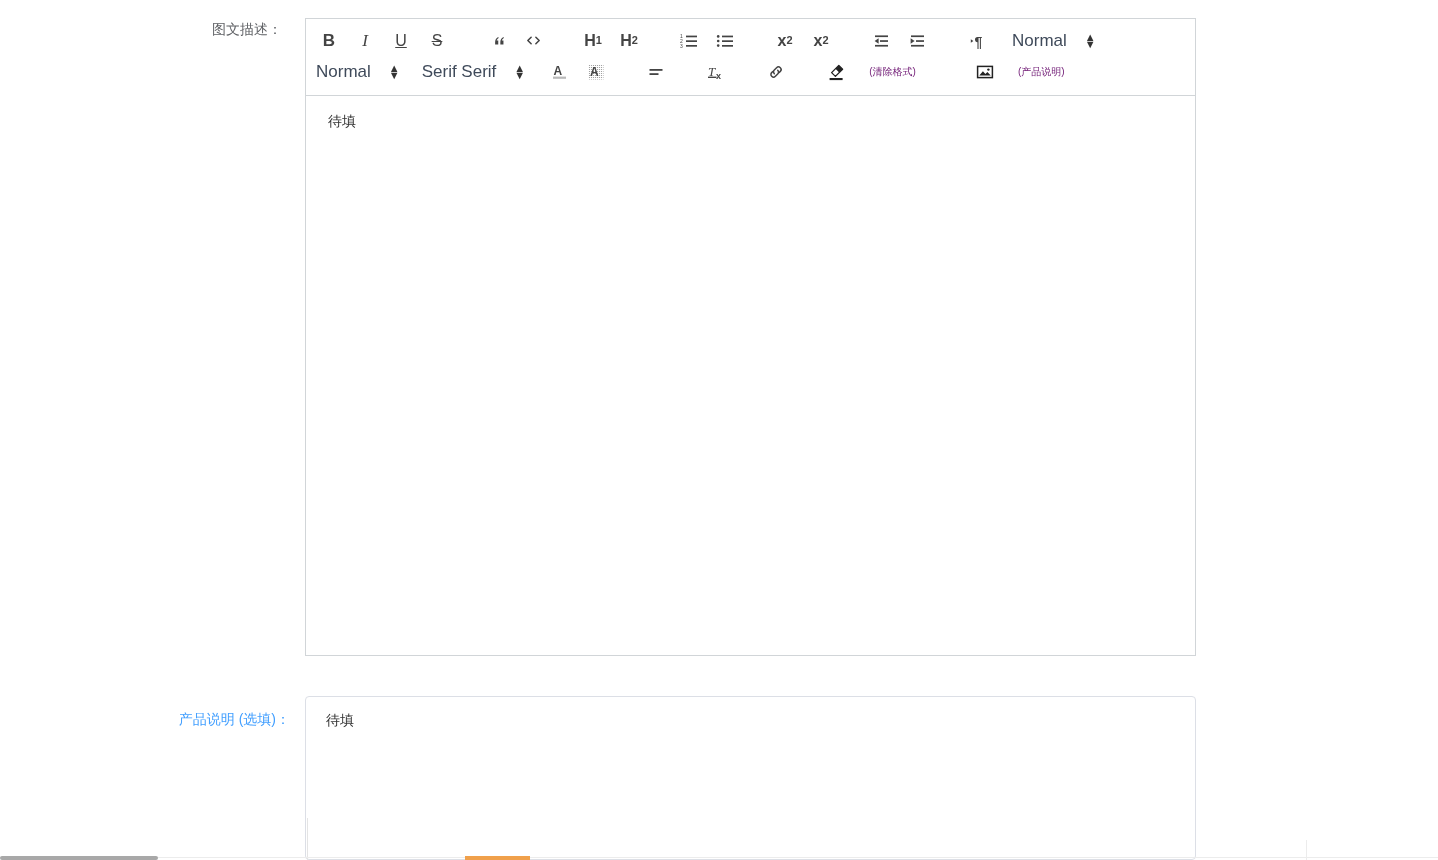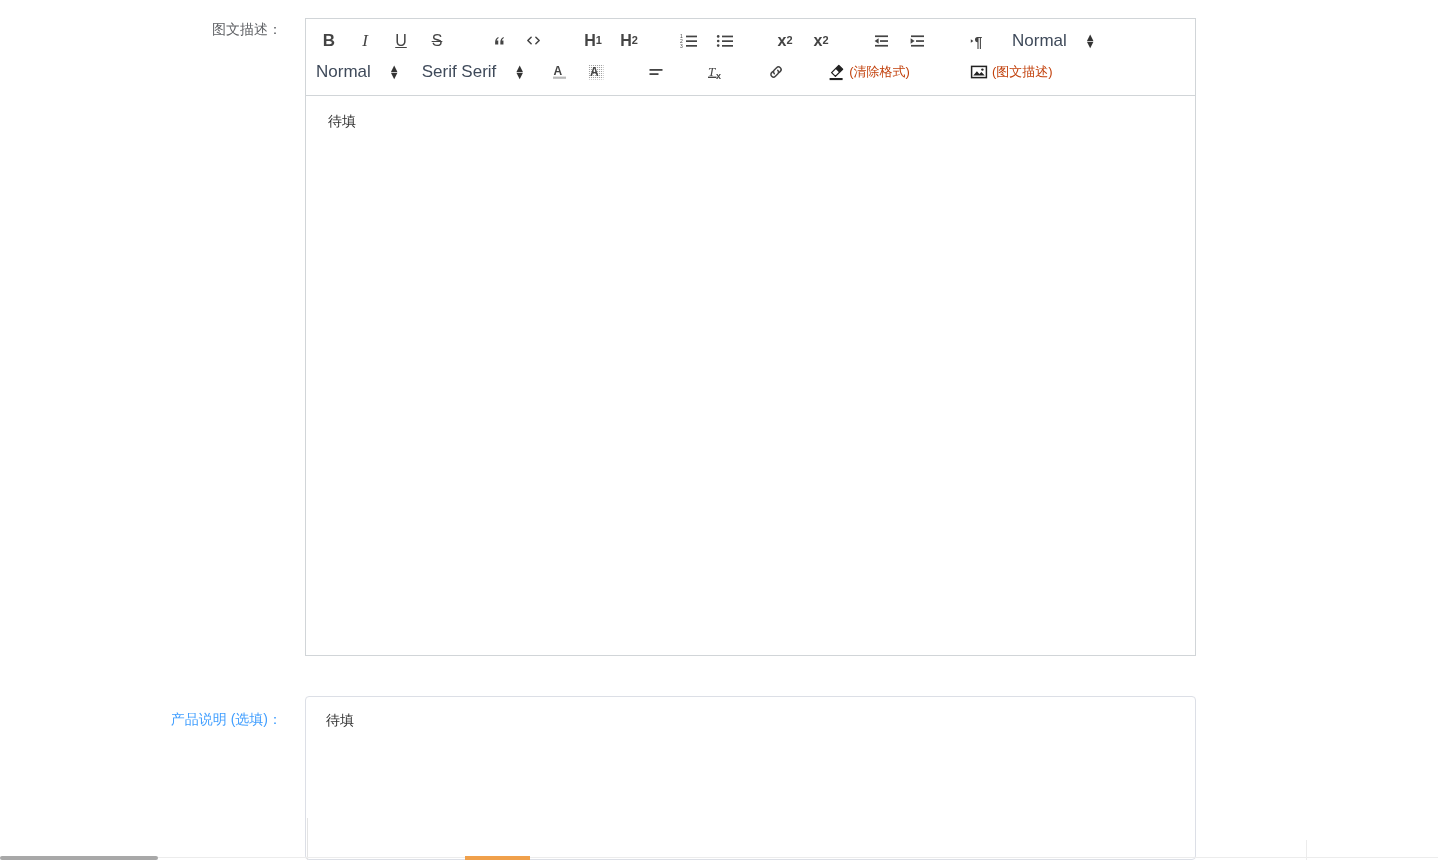--- a/index.html
+++ b/index.html
@@ -101,38 +101,38 @@
     flex-direction: column;
     align-items: center;
     justify-content: center;
     margin-left: 18px;
     color: #333;
     line-height: 0.62;
   }
   .tb-picker .pk-arrow span { font-size: 11px; display: block; }
 
   .tb-hint {
-    font-size: 13px;
-    color: #c2410c;
-    margin-left: 0;
+    font-size: 10px;
+    color: #701a75;
+    margin-left: 20px;
     white-space: nowrap;
     line-height: 26px;
   }
 
   .editor-body {
     padding: 14px 22px;
     font-size: 14px;
     line-height: 22px;
     color: #333333;
     height: calc(100% - 80px);
     overflow: hidden;
   }
 
   
-  #row-desc-label { left: 60px; top: 709px; width: 222px; }
+  #row-desc-label { left: 68px; top: 709px; width: 222px; }
 
   .textarea-box {
     position: absolute;
     left: 305px;
     top: 696px;
     width: 891px;
     height: 164px;
     border: 1px solid #dcdfe6;
     border-radius: 4px;
     background: #ffffff;
@@ -374,21 +374,21 @@
         <span class="tb-gap-lg"></span>
         <span class="tb-gap-md"></span>
 
         <button class="tb-btn">
           <svg width="18" height="18" viewBox="0 0 18 18">
             <rect x="1.6" y="3.4" width="14.8" height="11.2" fill="none" stroke="#222" stroke-width="1.5"></rect>
             <path d="M3.3 12.6 L6.9 8.2 L9.4 11.1 L11.4 9.1 L14.7 12.6 Z" fill="#222"></path>
             <circle cx="12.4" cy="6.6" r="1.2" fill="#222"></circle>
           </svg>
         </button>
-        <span class="tb-hint">(图文描述)</span>
+        <span class="tb-hint">(产品说明)</span>
       </div>
     </div>
 
     <div class="editor-body" contenteditable="true" style="">待填</div>
   </div>
 
   <div class="field-label link-label" id="row-desc-label">产品说明 (选填)：</div>
 
   <div class="textarea-box" contenteditable="true" style="">待填</div>
 

